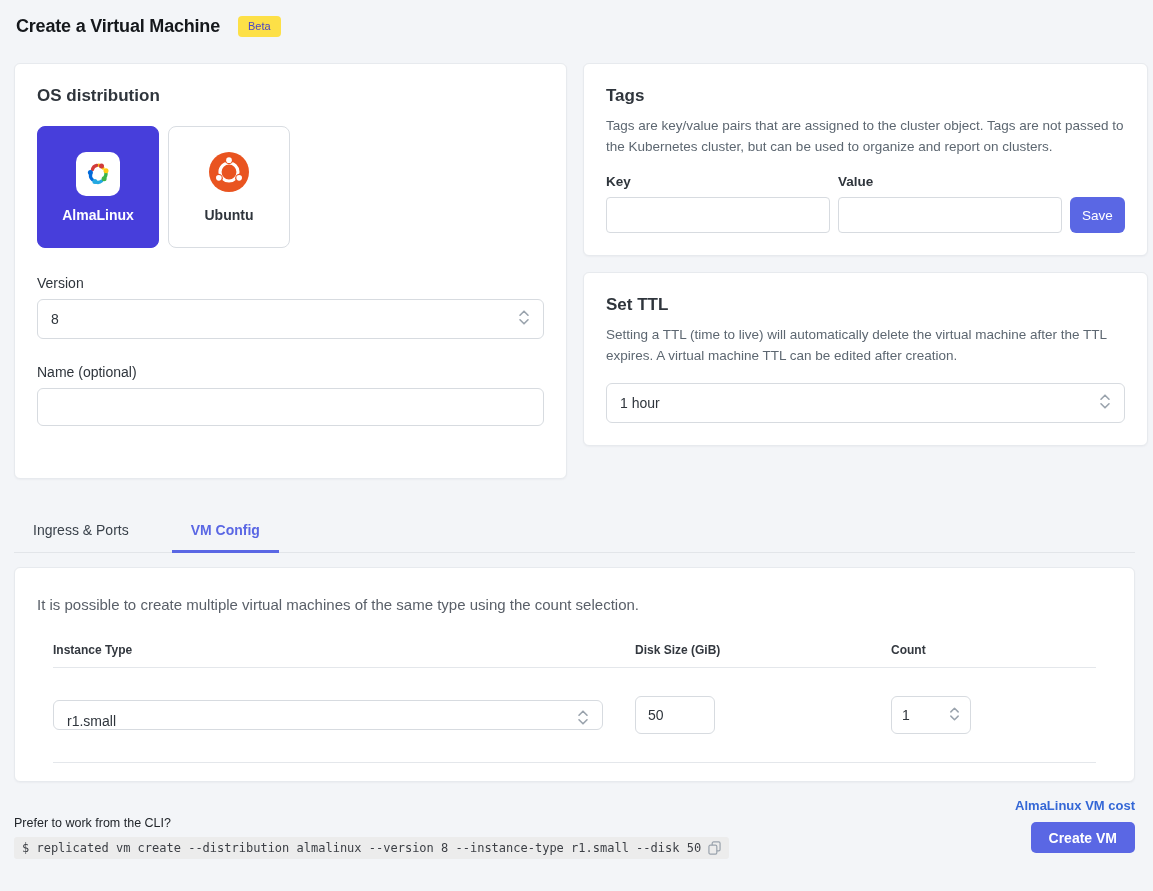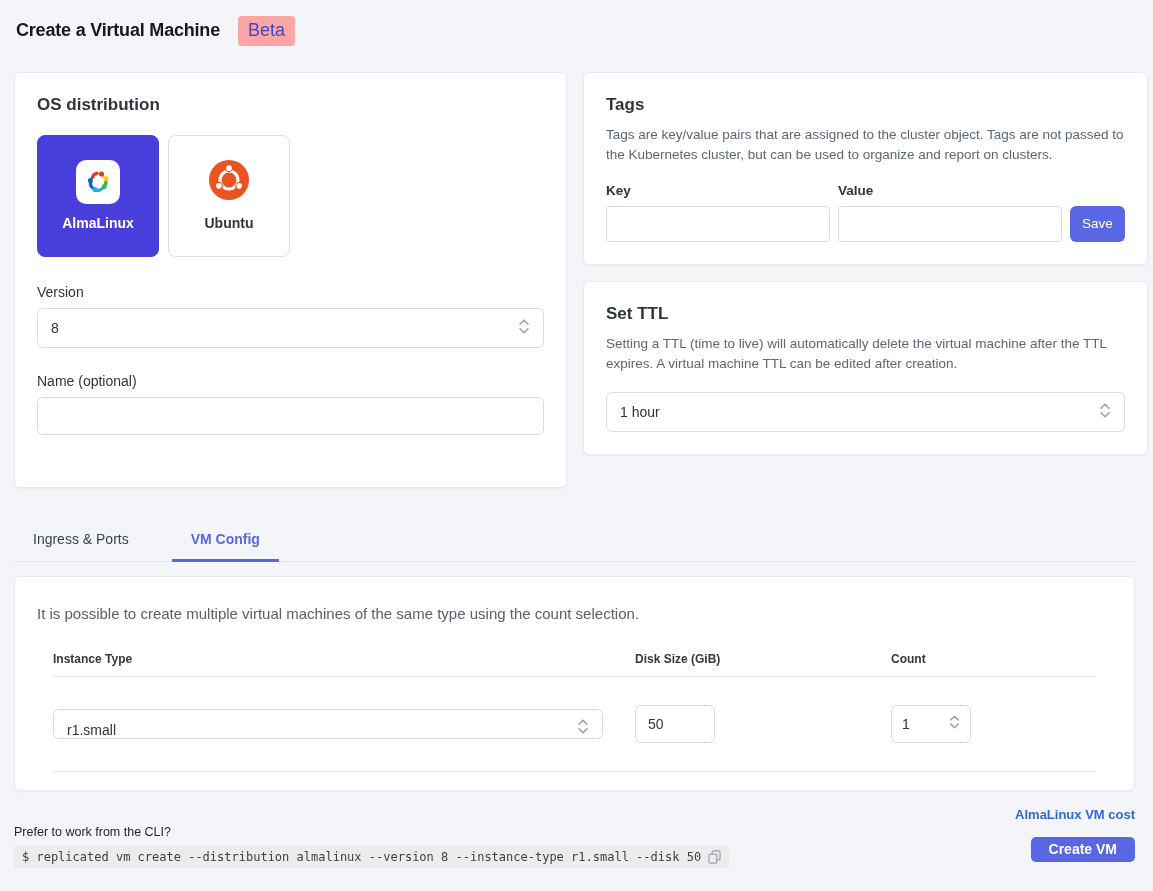--- a/index.html
+++ b/index.html
@@ -9,21 +9,21 @@
     background: #f3f5f8;
     color: #2f353c;
     overflow: hidden;
   }
   .page { padding: 16px 18px 0 14px; }
 
   
   .page-header { display: flex; align-items: center; gap: 18px; padding-left: 2px; }
   .page-header h1 { font-size: 18px; font-weight: 700; color: #15181c; letter-spacing: -0.2px; }
   .beta-badge {
-    background: #fca5a5; color: #4a44c6; font-size: 18px; font-weight: 500;
+    background: #fde047; color: #4a44c6; font-size: 11px; font-weight: 500;
     padding: 4px 10px; border-radius: 4px; line-height: 1.2;
   }
 
   
   .card {
     background: #ffffff; border: 1px solid #e7eaee; border-radius: 6px;
     box-shadow: 0 1px 2px rgba(20,30,40,0.04);
   }
   .cards-row { display: grid; grid-template-columns: 553px 1fr; gap: 16px; margin-top: 26px; }
   .right-col { display: flex; flex-direction: column; gap: 16px; }
@@ -114,21 +114,21 @@
   .footer-bottom { display: flex; justify-content: space-between; align-items: flex-end; margin-top: 2px; }
   .cli-prompt { font-size: 12.5px; color: #22262b; margin-bottom: 7px; }
   .cli-pill {
     display: inline-flex; align-items: center; gap: 7px;
     background: #ececec; border-radius: 3px; padding: 4px 8px;
   }
   .cli-pill code {
     font-family: "DejaVu Sans Mono", monospace; font-size: 12px; color: #3d4046; white-space: nowrap;
   }
   .copy-btn { display: inline-flex; cursor: pointer; }
-  .create-btn { height: 25px; padding: 0 18px; font-size: 14px; font-weight: 700; border-radius: 5px; margin-bottom: 6px; }
+  .create-btn { height: 31px; padding: 0 18px; font-size: 14px; font-weight: 700; border-radius: 5px; margin-bottom: 6px; }
 </style>
 </head>
 <body>
 
 <div class="page">
 
   <header class="page-header">
     <h1>Create a Virtual Machine</h1>
     <span class="beta-badge">Beta</span>
   </header>

